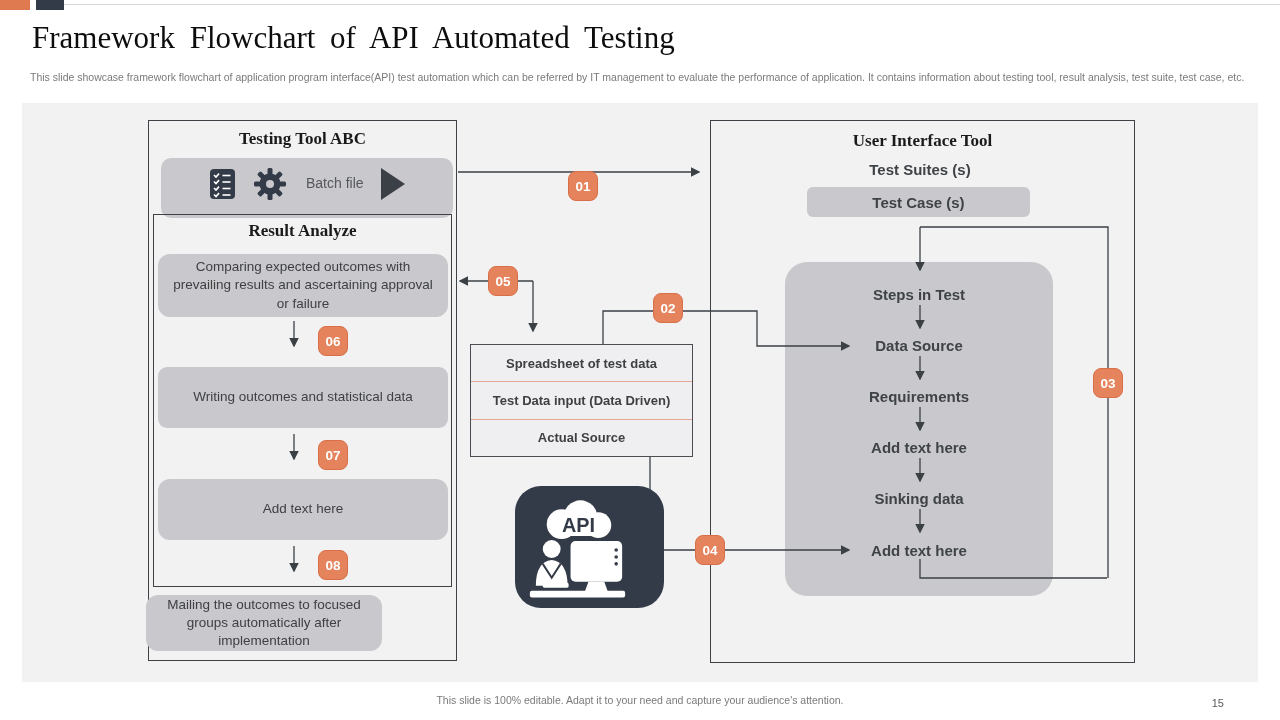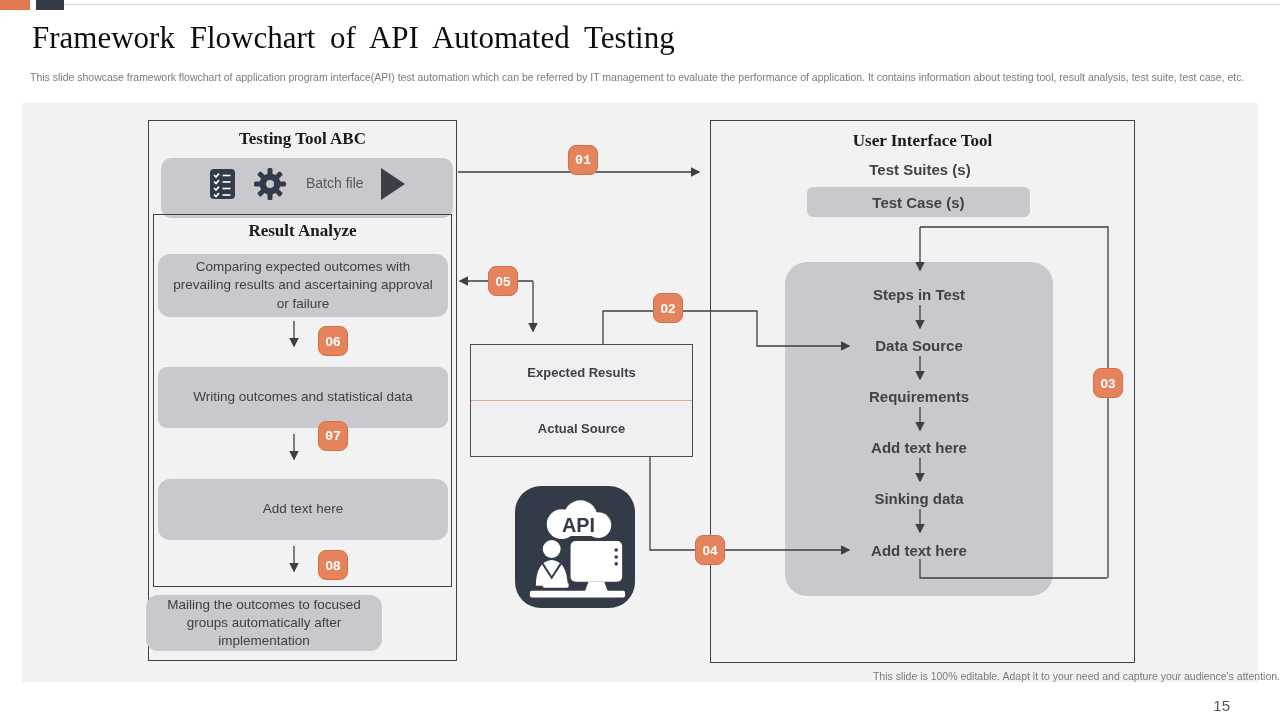--- a/index.html
+++ b/index.html
@@ -12,22 +12,22 @@
   .title{left:32px;top:20px;width:1100px;font-family:"Liberation Serif",serif;font-size:31px;color:#0d0d0d;word-spacing:7px;}
   .subtitle{left:30px;top:70px;width:1228px;font-size:10.5px;line-height:1.5;color:#7a7a7a;}
   .obox{border:1.4px solid #3E4247;box-sizing:border-box;}
   .serif-h{font-family:"Liberation Serif",serif;font-weight:bold;font-size:17px;color:#1a1a1a;text-align:center;}
   .gbox{background:#C9C9CD;border-radius:12px;display:flex;align-items:center;justify-content:center;text-align:center;color:#3F4043;font-size:13.5px;line-height:1.35;box-sizing:border-box;padding:16px 14px;}
   .badge{width:30px;height:30px;background:#E5835C;border:1px solid #D96F48;border-radius:8px;color:#fff;font-weight:bold;font-size:13.5px;display:flex;align-items:center;justify-content:center;box-sizing:border-box;}
   .rstep{width:268px;height:18px;font-weight:bold;font-size:15px;color:#3F4346;text-align:center;line-height:18px;}
   .table{left:470px;top:344px;width:223px;height:113px;background:#EFEFF1;border:1px solid #4A4D52;box-sizing:border-box;display:flex;flex-direction:column;}
   .trow{flex:1;display:flex;align-items:center;justify-content:center;font-weight:bold;font-size:13px;color:#3F4043;border-bottom:1px solid #E2A893;}
   .trow:last-child{border-bottom:none;}
-  .footer{left:0;top:670px;width:1280px;text-align:right;font-size:10.5px;color:#7a7a7a;}
-  .pagenum{right:50px;top:697px;font-size:15px;color:#595959;}
+  .footer{left:0;top:694px;width:1280px;text-align:center;font-size:10.5px;color:#7a7a7a;}
+  .pagenum{right:56px;top:697px;font-size:11px;color:#595959;}
   .batchbox{left:161px;top:158px;width:292px;height:60px;background:#C9C9CD;border-radius:10px;display:flex;align-items:center;}
   .batchlabel{font-size:14px;color:#55585C;}
   svg{display:block;}
 </style>
 </head>
 <body>
 
 <div class="abs bar-orange"></div>
 <div class="abs bar-dark"></div>
 <div class="abs topline"></div>
@@ -117,25 +117,26 @@
     <path d="M294,546 V571" marker-end="url(#arr)"></path>
     <path d="M920,305 V328" marker-end="url(#arr)"></path>
     <path d="M920,356 V379" marker-end="url(#arr)"></path>
     <path d="M920,407 V430" marker-end="url(#arr)"></path>
     <path d="M920,458 V481" marker-end="url(#arr)"></path>
     <path d="M920,509 V532" marker-end="url(#arr)"></path>
   </g>
 </svg>
 
 <div class="abs table">
-  <div class="trow">Expected Results</div>
+  <div class="trow">Spreadsheet of test data</div>
+  <div class="trow">Test Data input (Data Driven)</div>
   <div class="trow">Actual Source</div>
 </div>
 
-<div class="abs" style="left:515px;top:486px;width:120px;height:122px;background:#343B48;border-radius:26px;">
+<div class="abs" style="left:515px;top:486px;width:149px;height:122px;background:#343B48;border-radius:26px;">
   <svg width="125" height="122" viewBox="0 0 126 122">
     <g fill="#ffffff">
       <circle cx="47" cy="38" r="15"></circle>
         <circle cx="66" cy="31" r="17"></circle>
         <circle cx="84" cy="39" r="13"></circle>
         <rect x="40" y="36" width="50" height="14" rx="6"></rect>
       <circle cx="37" cy="63" r="9"></circle>
       <path d="M21,100 Q21,76 37,74 Q53,76 53,100 Z"></path>
       <rect x="56" y="55" width="52" height="41" rx="5"></rect>
       <path d="M74,96 L90,96 L94,107 L70,107 Z"></path>
@@ -145,23 +146,23 @@
     <g fill="#343B48">
       <circle cx="102" cy="64" r="1.8"></circle>
         <circle cx="102" cy="71" r="1.8"></circle>
         <circle cx="102" cy="78" r="1.8"></circle>
     </g>
     <path d="M28,78 L37,92 L46,78" stroke="#343B48" stroke-width="2" fill="none"></path>
     <text x="64" y="46" font-size="20" font-weight="bold" font-family="Liberation Sans, sans-serif" fill="#343B48" text-anchor="middle">API</text>
   </svg>
 </div>
 
-<div class="abs badge" style="left:568px;top:145px;font-family:Liberation Mono, monospace;">01</div>
+<div class="abs badge" style="left:568px;top:171px;">01</div>
 <div class="abs badge" style="left:653px;top:293px;">02</div>
 <div class="abs badge" style="left:1093px;top:368px;">03</div>
 <div class="abs badge" style="left:695px;top:535px;">04</div>
 <div class="abs badge" style="left:488px;top:266px;">05</div>
 <div class="abs badge" style="left:318px;top:326px;">06</div>
-<div class="abs badge" style="left:318px;top:421px;font-family:Liberation Mono, monospace;">07</div>
+<div class="abs badge" style="left:318px;top:440px;">07</div>
 <div class="abs badge" style="left:318px;top:550px;">08</div>
 
 <div class="abs footer">This slide is 100% editable. Adapt it to your need and capture your audience's attention.</div>
 <div class="abs pagenum">15</div>
 
 </body></html>

